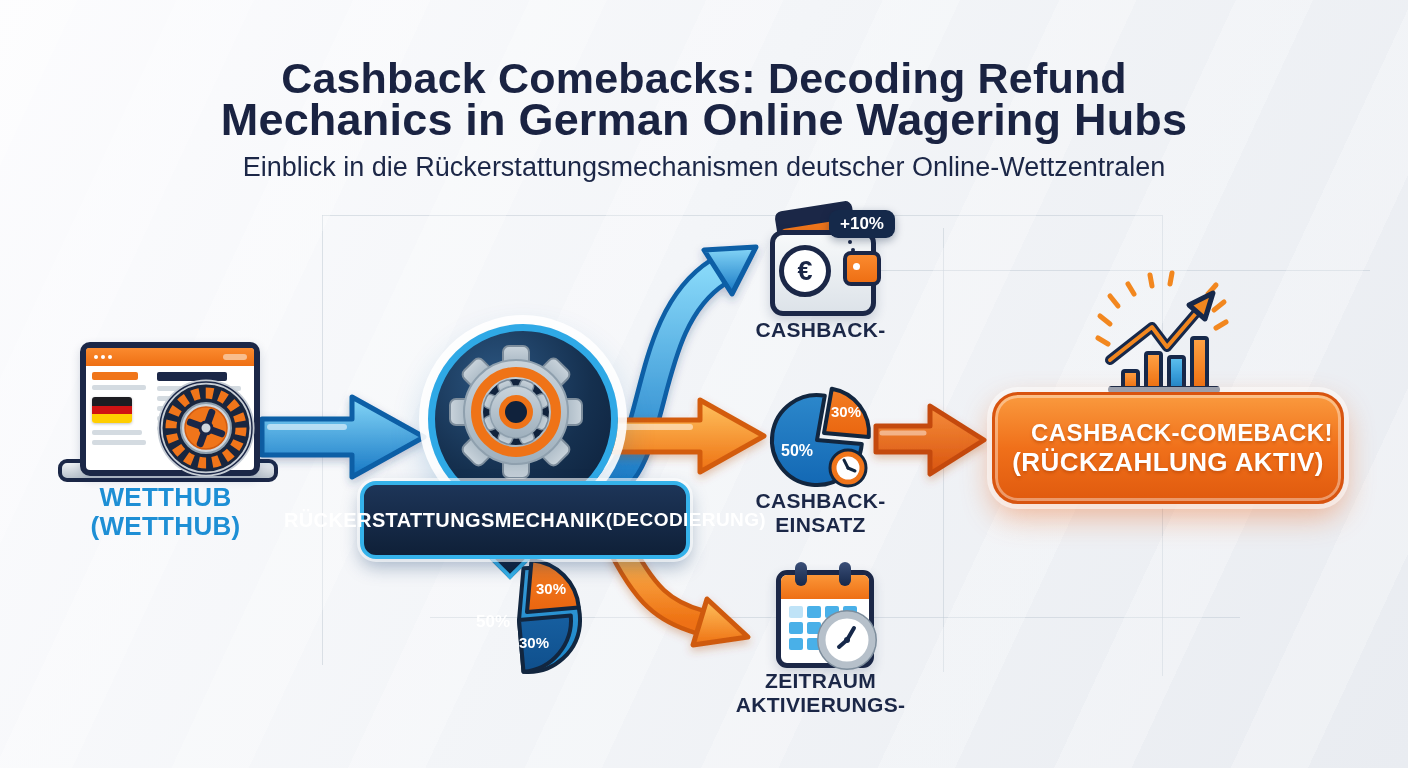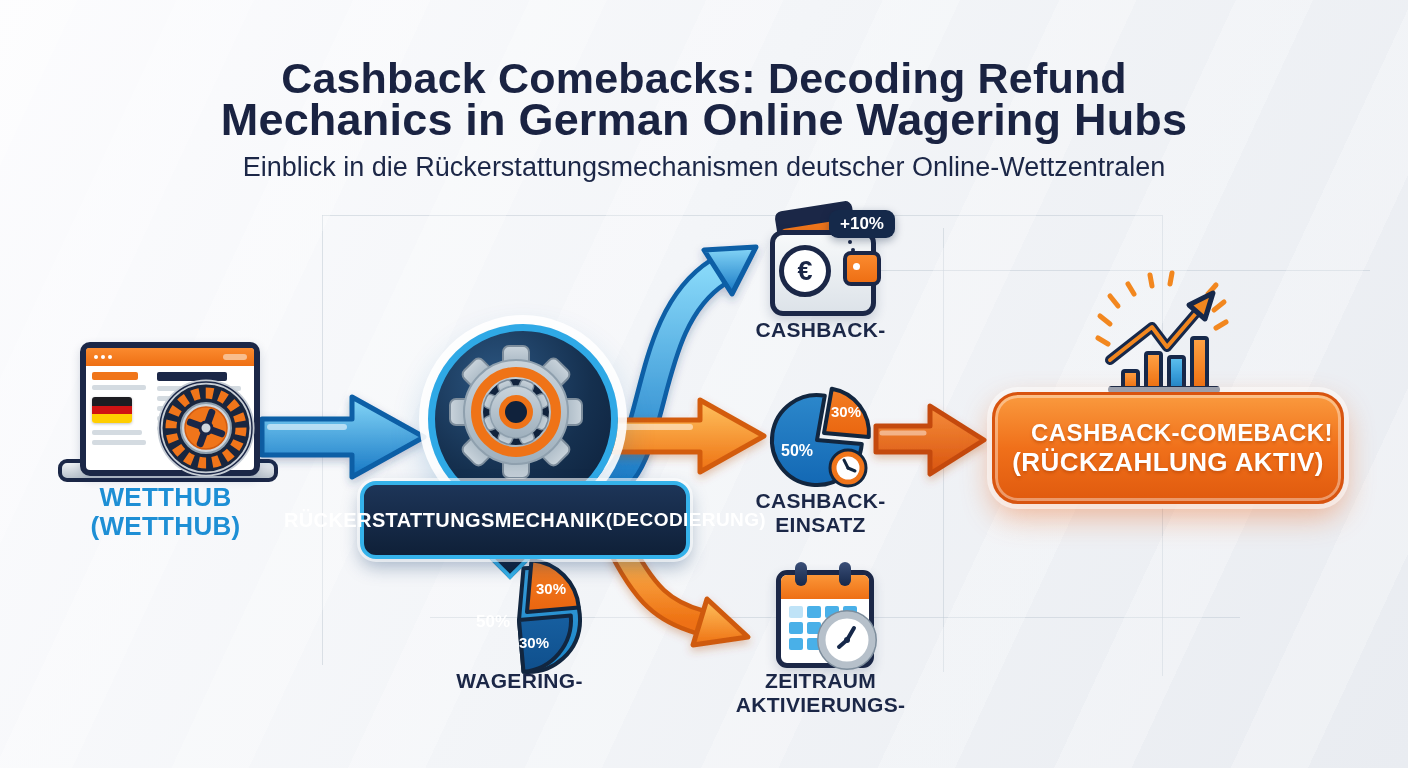--- a/index.html
+++ b/index.html
@@ -345,21 +345,20 @@
     <path d="M0 0 L4.5 51.8 A52 52 0 1 0 4.5 -51.8 Z" fill="url(#pieLB)" stroke="#12263f" stroke-width="4" stroke-linejoin="round"></path>
     <path d="M0 0 L51.8 -4.5 A52 52 0 0 1 4.5 51.8 Z" fill="url(#pieDB)" stroke="#12263f" stroke-width="4" stroke-linejoin="round"></path>
     <text x="-26" y="7" text-anchor="middle" font-family="Liberation Sans,sans-serif" font-weight="800" font-size="17" fill="#fff">50%</text>
     <text x="15" y="28" text-anchor="middle" font-family="Liberation Sans,sans-serif" font-weight="800" font-size="15" fill="#fff">30%</text>
     <g transform="translate(8,-8)">
       <path d="M0 0 L4.5 -51.8 A52 52 0 0 1 51.8 -4.5 Z" fill="url(#pieO)" stroke="#12263f" stroke-width="4" stroke-linejoin="round"></path>
       <text x="24" y="-18" text-anchor="middle" font-family="Liberation Sans,sans-serif" font-weight="800" font-size="15" fill="#fff">30%</text>
     </g>
   </svg>
   <div class="cap" style="left:412px;top:669px;width:215px;font-size:21px;">
-    <div>WAGERING-</div>
   </div>
 
   <svg style="left:1090px;top:262px;z-index:5;" width="140" height="132" viewBox="0 0 140 132">
     <defs>
       <linearGradient id="barO" x1="0" y1="0" x2="0" y2="1">
           <stop offset="0" stop-color="#ffa245"></stop>
           <stop offset="1" stop-color="#ee7112"></stop>
         </linearGradient>
       <linearGradient id="barB" x1="0" y1="0" x2="0" y2="1">
           <stop offset="0" stop-color="#5fc1ef"></stop>

